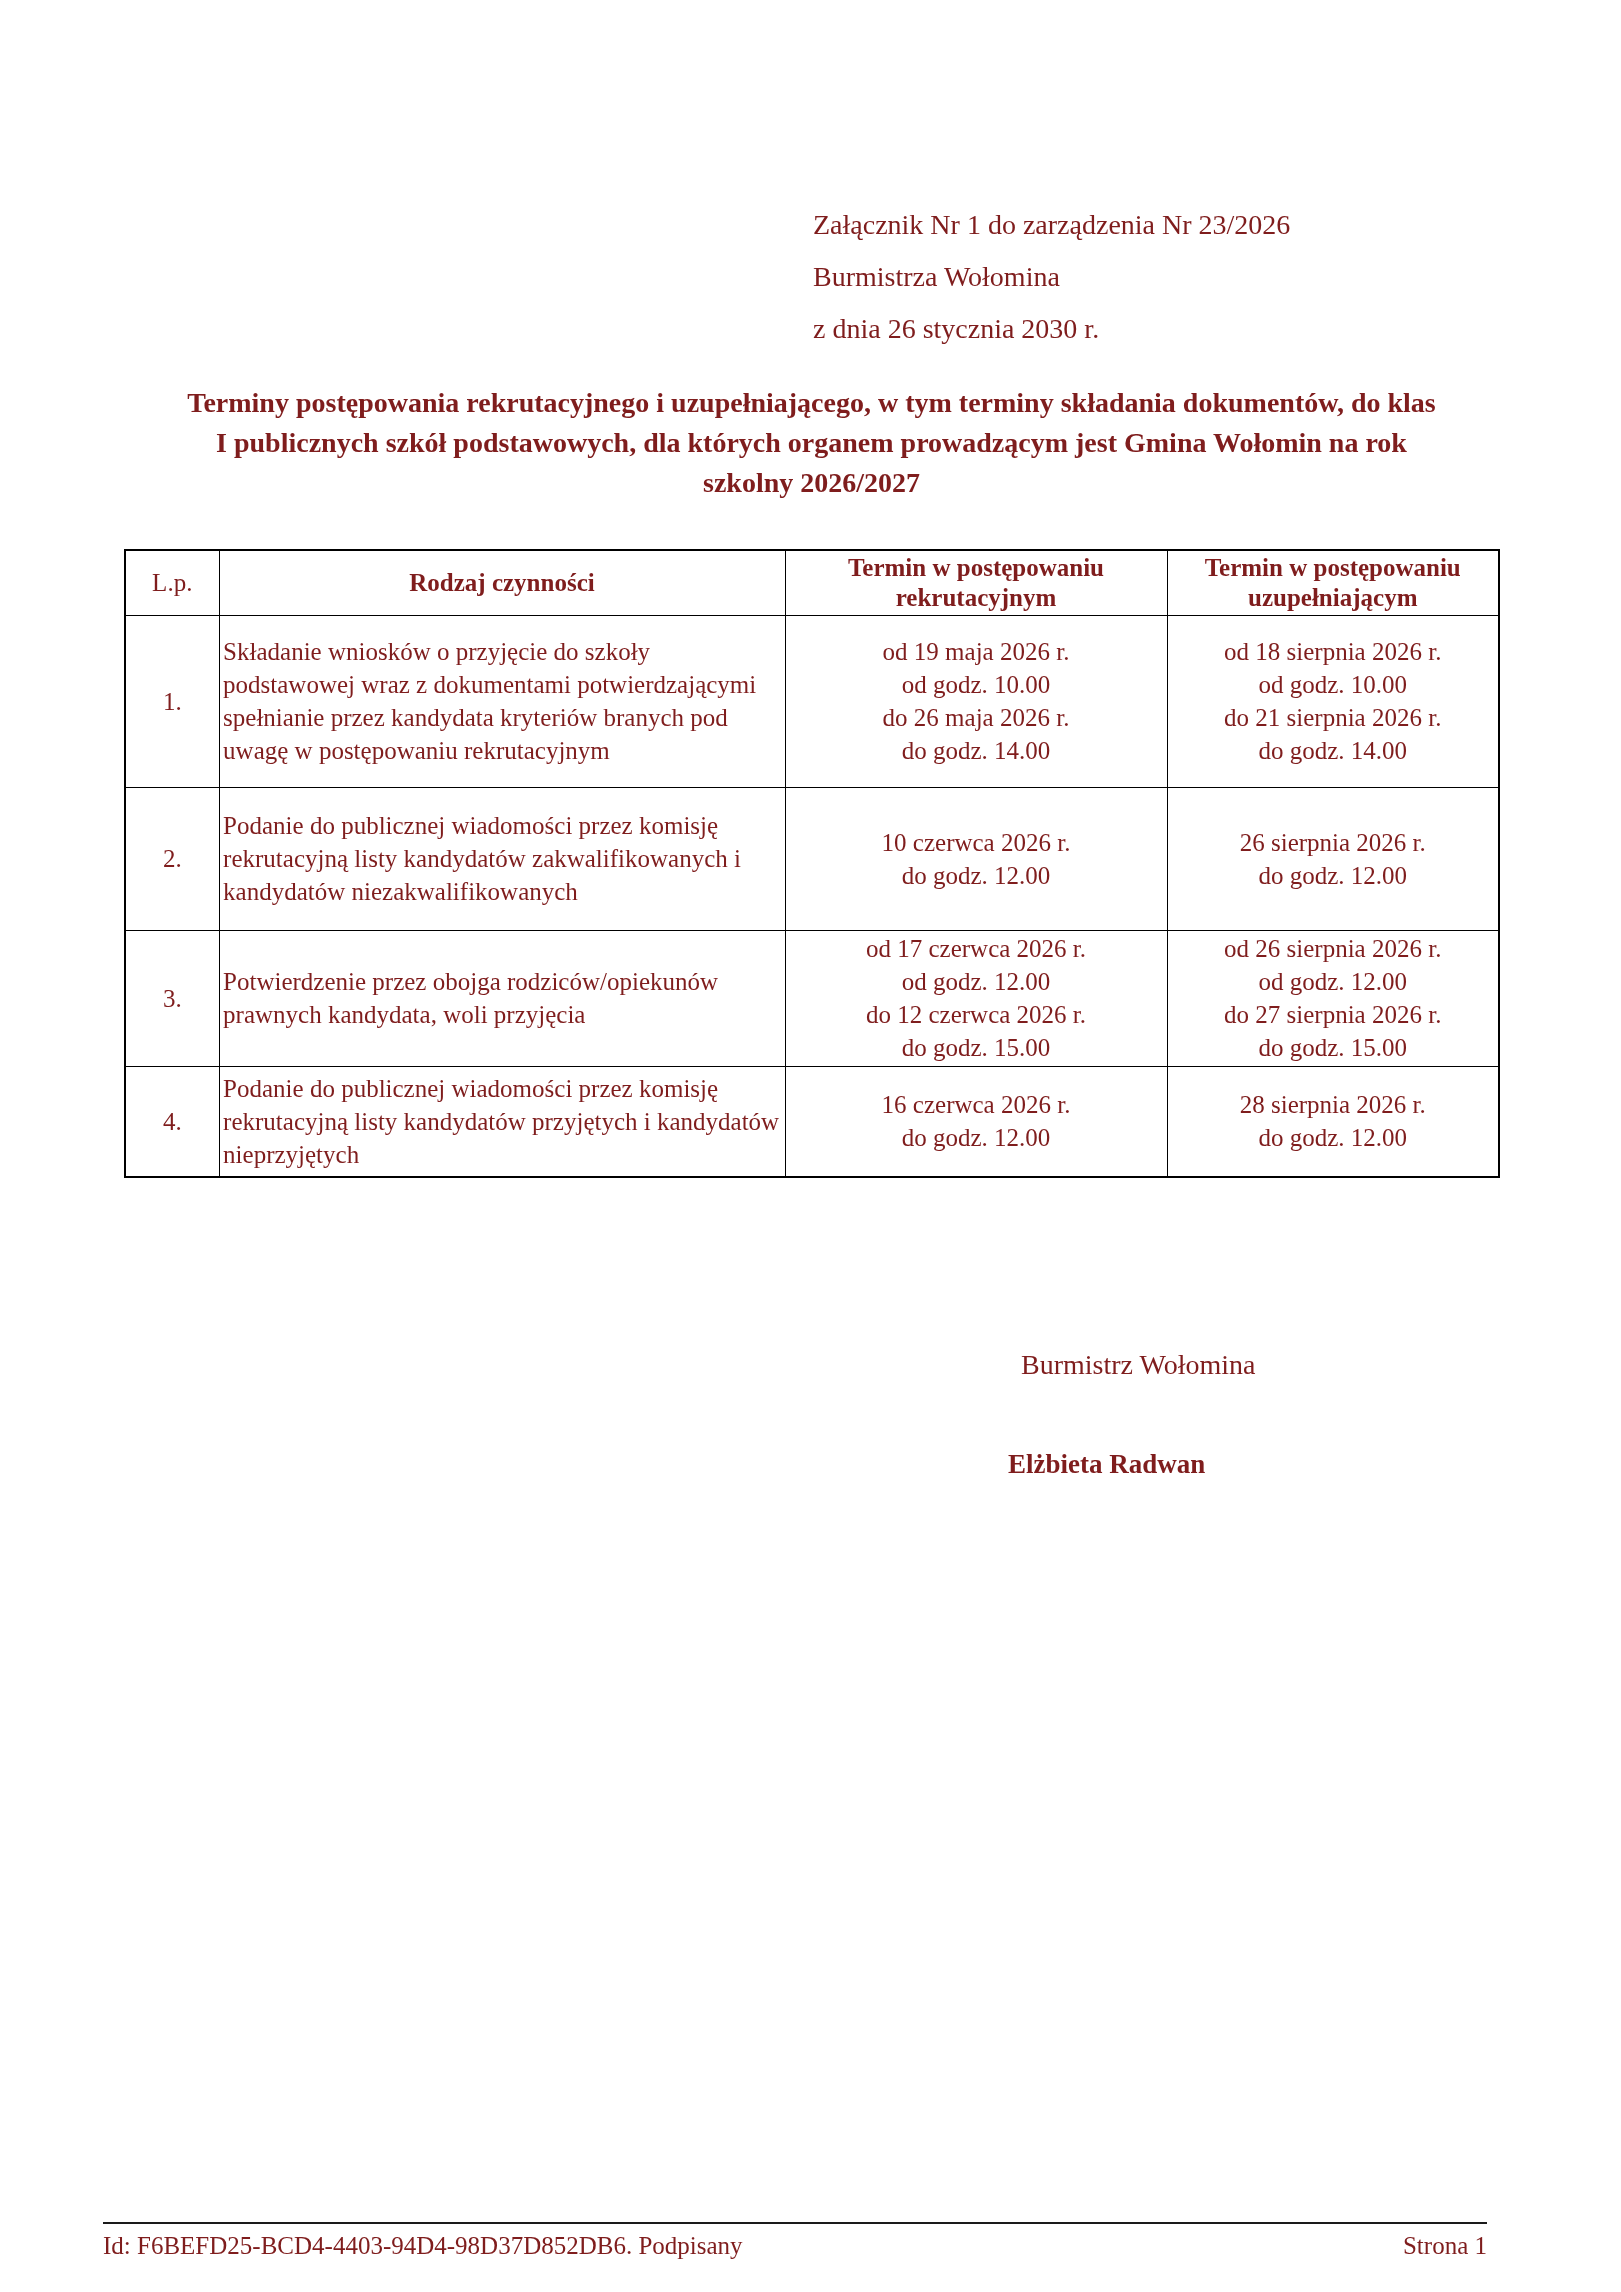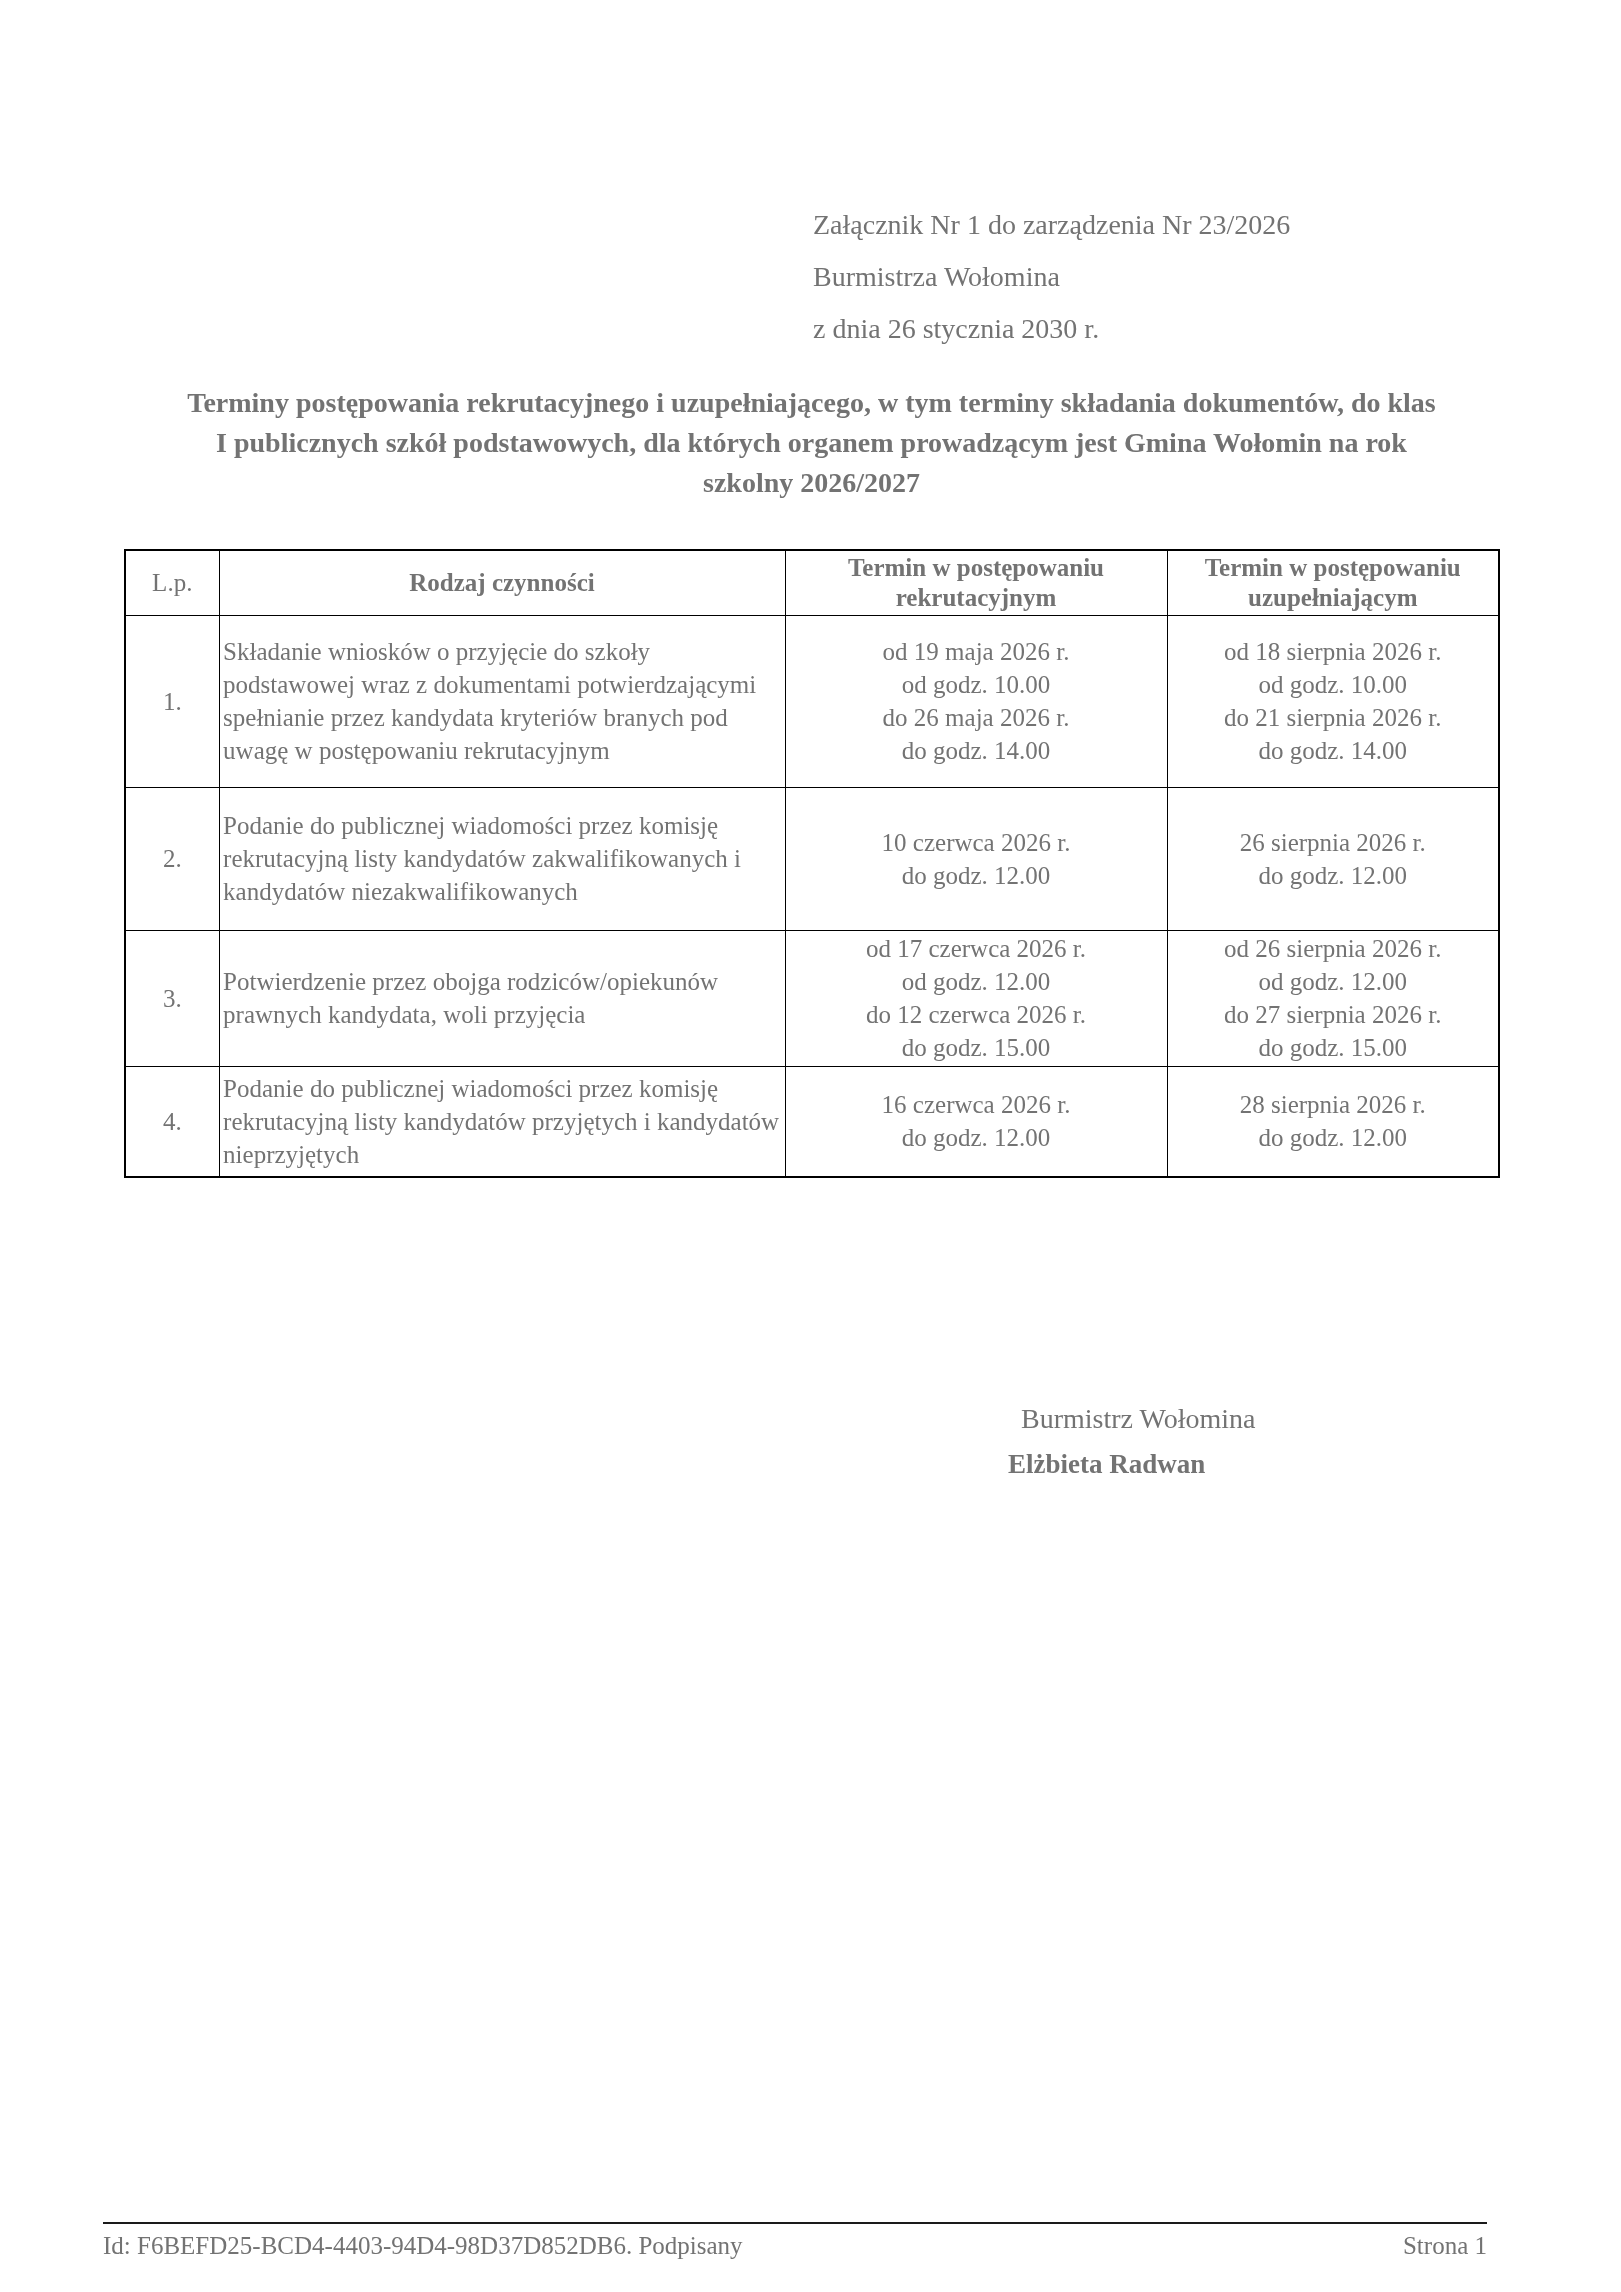--- a/index.html
+++ b/index.html
@@ -5,21 +5,21 @@
   html, body {
     margin: 0;
     padding: 0;
     background: #ffffff;
   }
   .page {
     position: relative;
     width: 1527px;
     height: 2293px;
     background: #ffffff;
-    color: #737373;
+    color: #7f1d1d;
     font-family: "Liberation Serif", "DejaVu Serif", serif;
     overflow: hidden;
   }
 
   
   .doc-header {
     position: absolute;
     left: 813px;
     top: 199px;
     font-size: 28px;
@@ -86,21 +86,21 @@
   td.cell-term {
     text-align: center;
     line-height: 33px;
     white-space: pre-line;
   }
 
   
   .sig-role {
     position: absolute;
     left: 1021px;
-    top: 1403px;
+    top: 1349px;
     font-size: 28px;
     white-space: nowrap;
   }
   .sig-name {
     position: absolute;
     left: 1008px;
     top: 1449px;
     font-size: 27px;
     font-weight: bold;
     white-space: nowrap;

